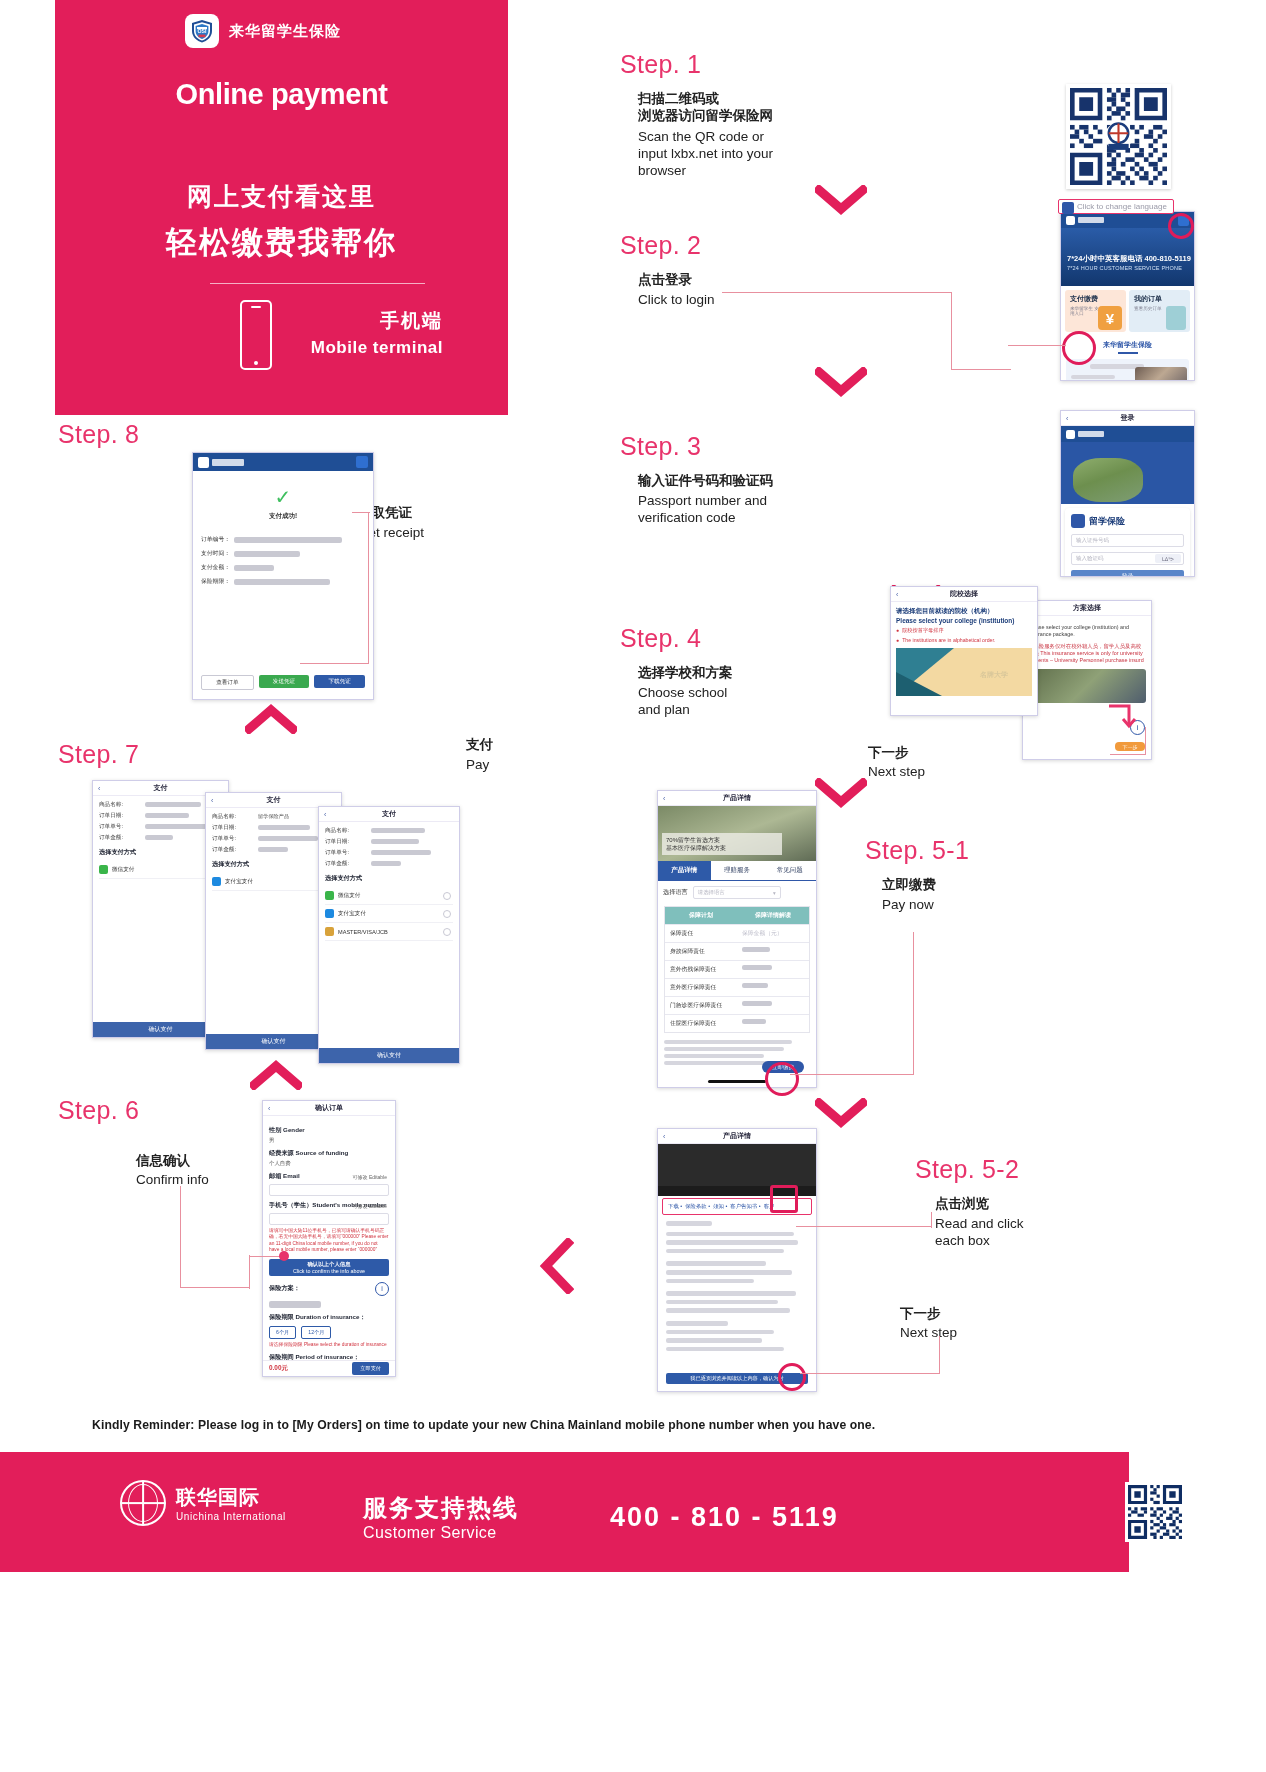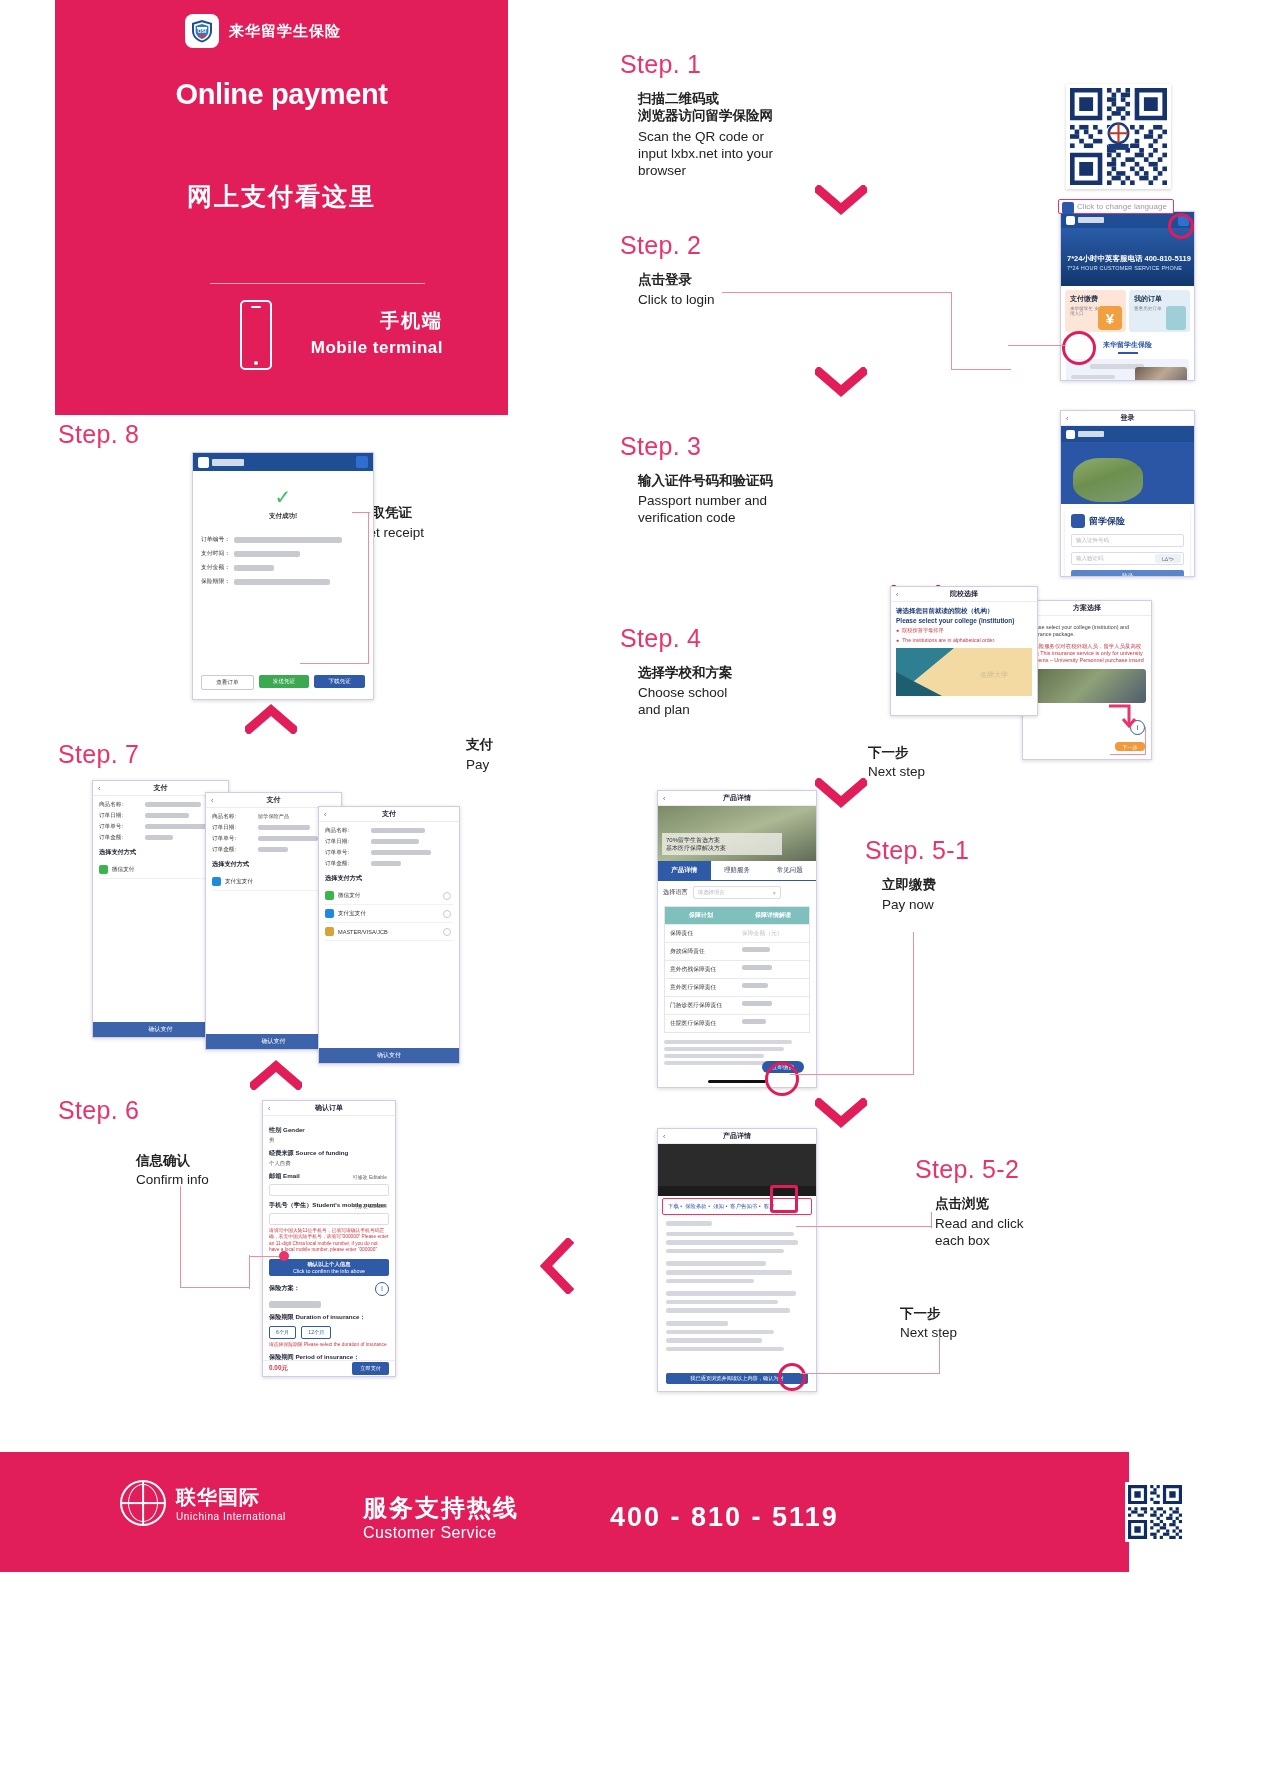--- a/index.html
+++ b/index.html
@@ -229,20 +229,21 @@
           <path d="M13 6 L19.4 7.9 V13 C19.4 17 16.3 19.8 13 20.9 C9.7 19.8 6.6 17 6.6 13 V7.9 Z" fill="#2e78c6"></path>
           <rect x="8" y="9" width="10" height="2.2" fill="#fff"></rect>
           <text x="13" y="15.4" font-size="5.2" fill="#fff" text-anchor="middle" font-family="Liberation Sans, sans-serif" font-weight="bold">OSI</text>
           <rect x="9.5" y="16.6" width="7" height="2.6" fill="#d43b4e"></rect>
         </svg>
       </span>
       <span class="hero-logo-text">来华留学生保险</span>
     </div>
     <div class="hero-en1">Online payment</div>
     <div class="hero-cn1">网上支付看这里</div>
+    <div class="hero-cn2">轻松缴费我帮你</div>
     <div class="hero-rule"></div>
     <div class="phone-outline"></div>
     <div class="hero-mob-cn">手机端</div>
     <div class="hero-mob-en">Mobile terminal</div>
   </div>
 
   <div class="step-title" style="left:620px;top:50px;">Step. 1</div>
   <div class="step-body cn" style="left:638px;top:90px;">扫描二维码或
 浏览器访问留学保险网</div>
   <div class="step-body" style="left:638px;top:128px;">Scan the QR code or
@@ -861,20 +862,21 @@
     <div class="s8-btns">
       <div class="w">查看订单</div>
       <div class="g">发送凭证</div>
       <div class="b">下载凭证</div>
     </div>
   </div>
   <div class="ln v" style="left:368px;top:512px;height:152px;"></div>
   <div class="ln h" style="left:352px;top:512px;width:18px;"></div>
   <div class="ln h" style="left:300px;top:663px;width:68px;"></div>
 
+  <div class="reminder-en">Kindly Reminder: Please log in to [My Orders] on time to update your new China Mainland mobile phone number when you have one.</div>
 
   <div class="footer">
     <div class="f-logo">
       <span class="globe">
           <i></i>
         </span>
       <span>
         <div class="t1">联华国际</div>
         <div class="t2">Unichina International</div>
       </span>

